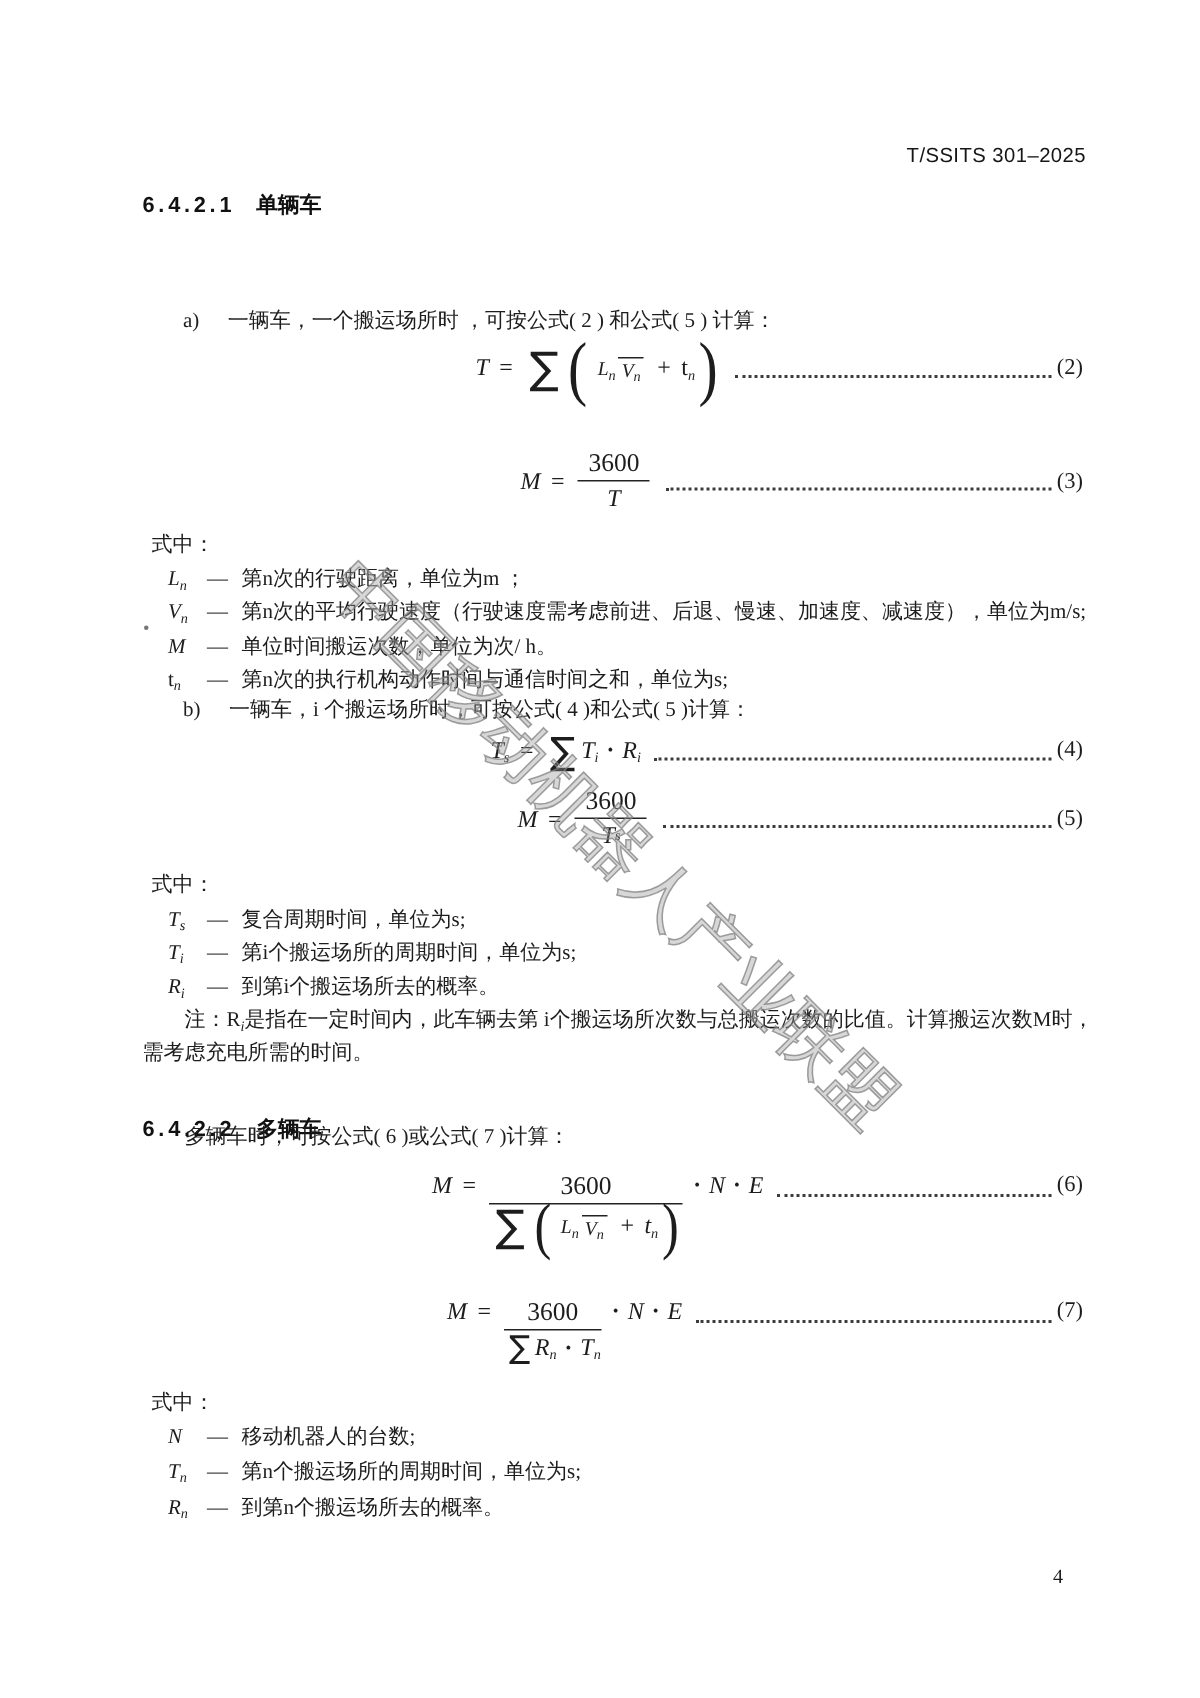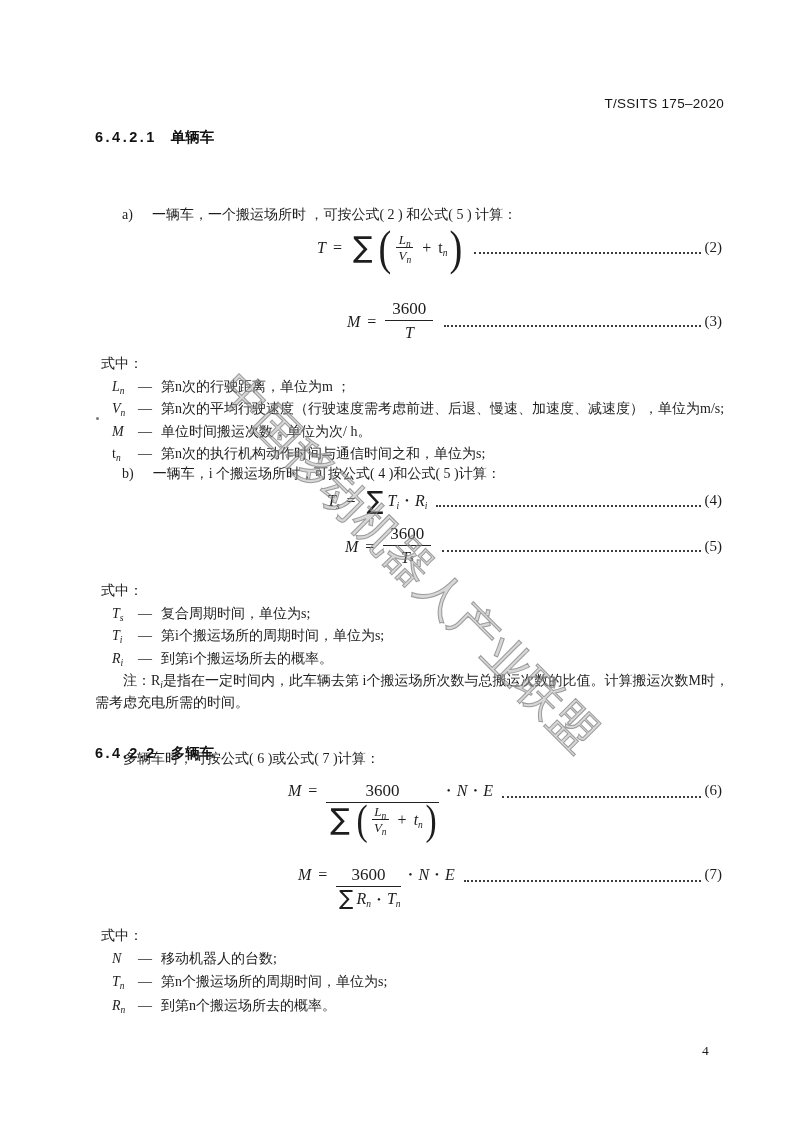--- a/index.html
+++ b/index.html
@@ -42,21 +42,21 @@
   .v { font-style:italic; }
   .rm { font-style:normal; }
   sub.s { font-size:9.5px; font-style:italic; vertical-align:-3px; line-height:0; }
   .op { margin:0 7px; font-style:normal; }
   .sg { font-family:"DejaVu Sans","Liberation Sans",sans-serif; font-size:29px; line-height:.95; margin:0 4px; font-style:normal; }
   .sg-m { font-size:25px; }
   .sg-s { font-size:21px; margin:0 3px; }
   .bdot { font-size:11px; margin:0 6px; font-style:normal; }
   .bp { font-size:48px; line-height:0; font-weight:400; transform:scaleX(.8); display:inline-block; margin:0 1px; }
   .bp2 { font-size:42px; }
-  .sfrac { display:inline-flex; flex-direction:column; align-items:center; font-size:13px; line-height:15px; margin:0 2px; }
+  .sfrac { display:inline-flex; align-items:center; font-size:13px; line-height:15px; margin:0 2px; }
   .sfrac .sden { border-top:1.2px solid #222; padding:0 2px; }
   .sfrac .snum { padding:0 2px; }
   .frac2 { display:inline-flex; flex-direction:column; align-items:center; margin:0 2px; }
   .frac2 .fnum { font-size:17px; line-height:21px; border-bottom:1.3px solid #222; padding:0 7px 1px; align-self:stretch; text-align:center; }
   .frac2 .fden { line-height:22px; display:inline-flex; align-items:center; justify-content:center; padding-top:1px; }
   .lead { flex:1 1 auto; border-bottom:2px dotted #3c3c3c; margin:0 4px 0 9px; transform:translateY(5px); min-width:40px; height:0; }
   .f-start .lead { transform:none; margin-top:16px; }
   .eqnum { font-size:15px; line-height:21px; }
   
   .watermark {
@@ -69,21 +69,21 @@
     pointer-events:none;
   }
   .page-num { position:absolute; top:1040px; left:702px; font-size:13.5px; }
   .stray-dot { position:absolute; left:96px; top:417px; width:3px; height:3px; border-radius:50%; background:#777; }
 </style>
 </head>
 <body>
 
 <div class="page">
 
-  <div class="doc-code">T/SSITS 175–2020</div>
+  <div class="doc-code">T/SSITS 301–2025</div>
 
   <div class="watermark">中国移动机器人产业联盟</div>
 
   <div class="sec-head" style="top:126px;">
     <span class="num">6.4.2.1</span><span>单辆车</span>
   </div>
 
 
   <div class="list-item" style="top:204px;">
     <span class="lbl">a)</span><span>一辆车，一个搬运场所时 ，可按公式( 2 ) 和公式( 5 ) 计算：</span>

